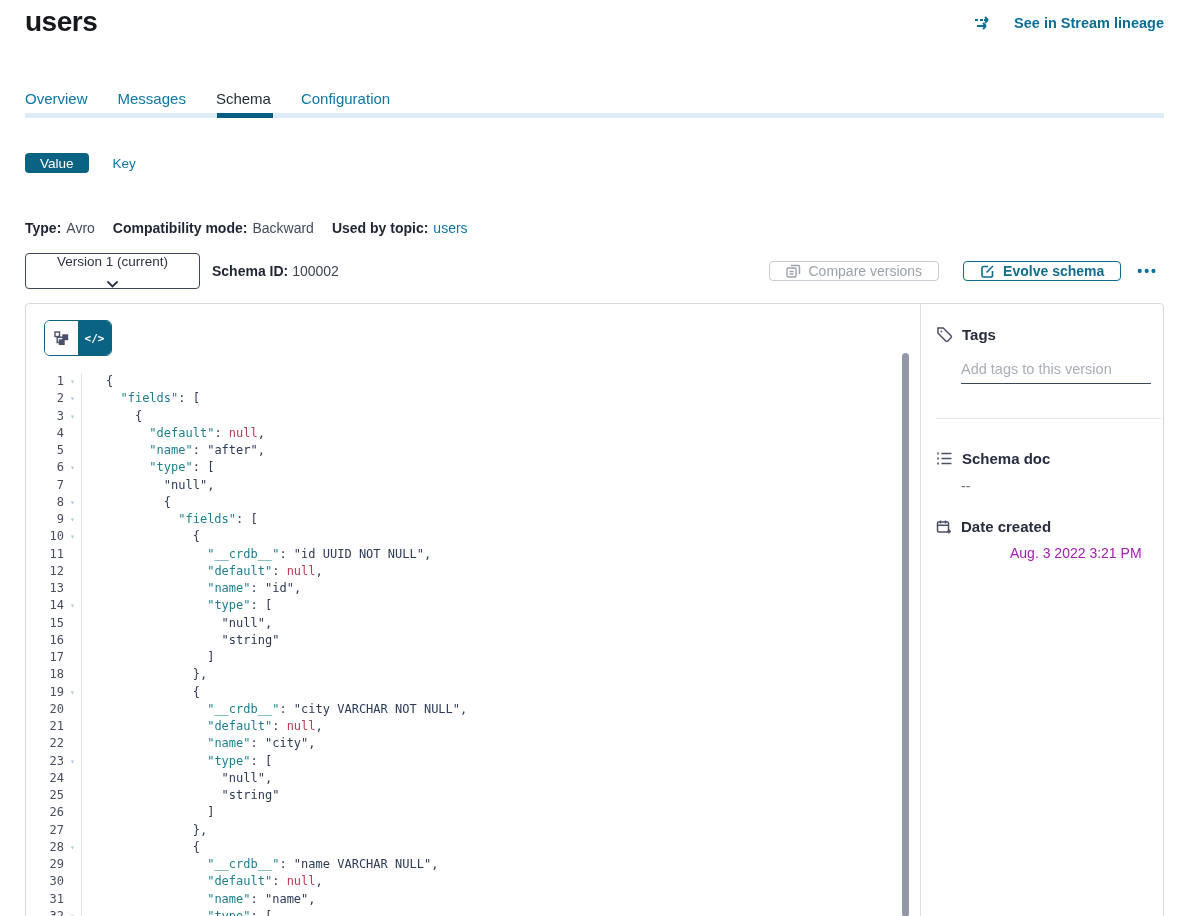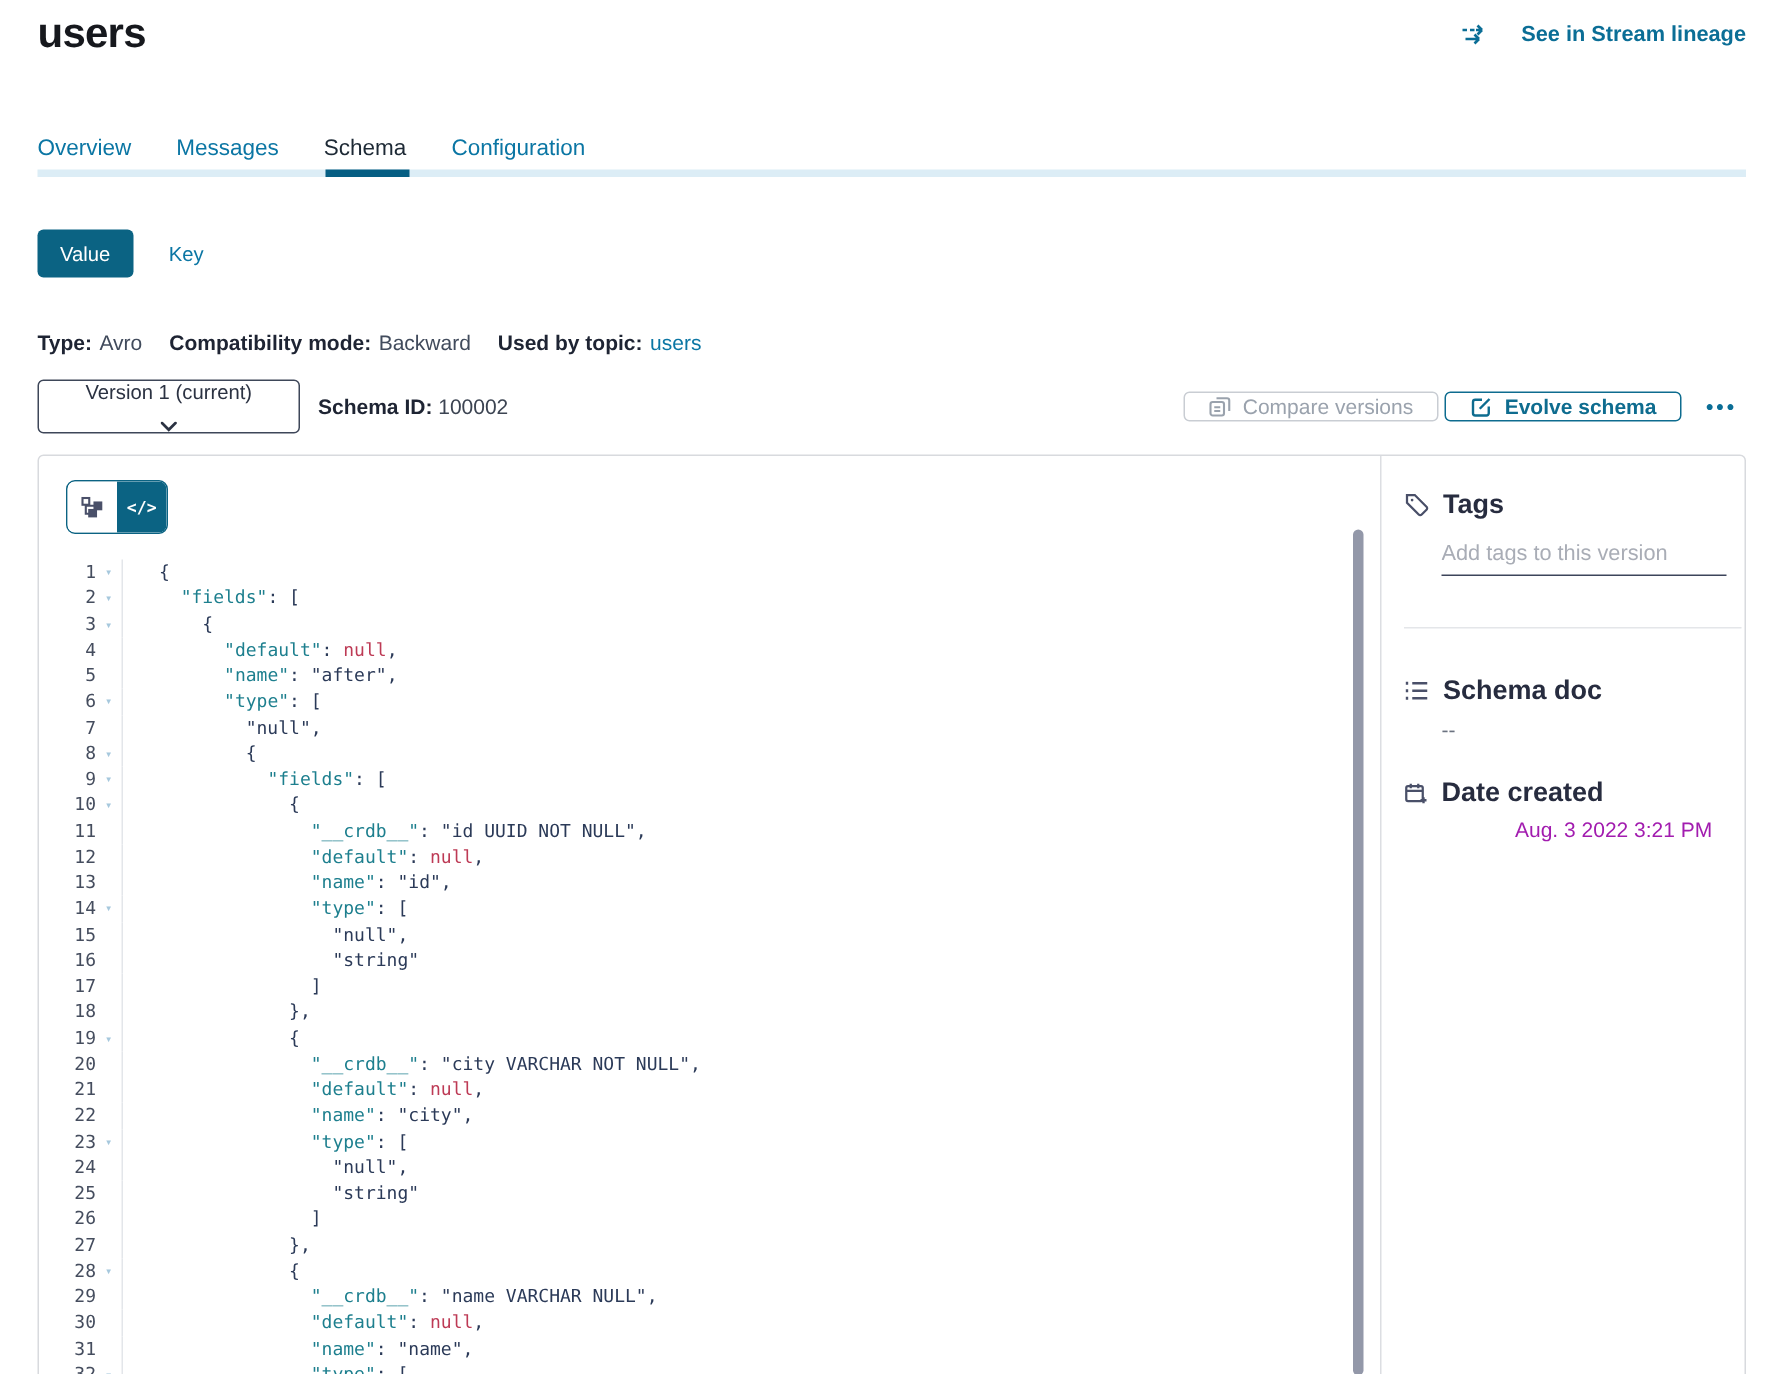--- a/index.html
+++ b/index.html
@@ -18,42 +18,42 @@
   
   .tab-bar { left:25px; top:90px; display:flex; gap:30px; font-size:15px; }
   .tab { color:#0b76a4; cursor:pointer; }
   .tab.active { color:#1d2935; font-weight:500; }
   .tab-track { left:25px; top:113px; width:1139px; height:5px; background:#dcedf6; }
   .tab-active-bar { position:absolute; left:192px; top:0; width:56px; height:5px; background:#065e83; }
 
   
   .vk-row { left:25px; top:153px; display:flex; align-items:center; gap:24px; }
   .vk-value { background:#0b6383; color:#fff; border:none; border-radius:4px;
-    height:32px; padding:0 15px; font-size:13.5px; font-family:inherit; cursor:pointer; }
+    height:20px; padding:0 15px; font-size:13.5px; font-family:inherit; cursor:pointer; }
   .vk-key { color:#0b76a4; font-size:13.5px; cursor:pointer; }
 
   
   .meta-row { left:25px; top:220px; display:flex; align-items:center; font-size:14px; color:#414b5c; }
   .meta-row b { color:#1e2433; font-weight:700;text-align:center; }
   .meta-gap { width:18px; }
   .lbl-gap { width:5px; }
   .meta-link { color:#0b76a4; cursor:pointer; }
 
   
   .controls { left:25px; top:253px; width:1139px; display:flex; align-items:center; }
   .version-select { width:175px; height:36px; border:1px solid #3e4759; border-radius:4px;
     display:flex; align-items:center; justify-content:space-between; padding:0 14px;
     font-size:13.5px; color:#2b3242; cursor:pointer; background:#fff;flex-direction:column; }
   .schema-id { margin-left:12px; font-size:14px; color:#3c4452; }
   .schema-id b { color:#1e2433; }
   .spacer { flex:1; }
   .btn { height:20px; border-radius:4px; display:flex; align-items:center; gap:8px;
     padding:0 16px; font-size:14px; background:#fff; font-family:inherit; cursor:pointer; }
   .btn-compare { border:1px solid #c9cdd3; color:#9aa2ad; }
-  .btn-evolve { border:1px solid #0e6c8f; color:#0e6c8f; font-weight:700; margin-left:4px; }
+  .btn-evolve { border:1px solid #0e6c8f; color:#0e6c8f; font-weight:700; margin-left:24px; }
   .btn-more { border:none; background:none; color:#0b6e96; font-size:14px; font-weight:700;
     letter-spacing:2px; margin-left:10px; padding:0 6px; cursor:pointer; }
 
   
   .card { left:25px; top:303px; width:1139px; height:650px;
     border:1px solid #d8dade; border-radius:4px; background:#fff; }
   .view-toggle { position:absolute; left:18px; top:16px; display:flex;
     border:1px solid #0b6383; border-radius:6px; overflow:hidden; }
   .vt-btn { width:33px; height:34px; display:flex; align-items:center; justify-content:center;
     background:#fff; border:none; cursor:pointer; color:#0b6383; }
@@ -72,21 +72,21 @@
   .tk-s { color:#2b3a58; }
   .tk-p { color:#2b3a58; }
   .tk-n { color:#bd3a55; }
 
   .v-scrollbar { position:absolute; left:876px; top:49px; width:7px; height:564px;
     background:#9398a9; border-radius:4px; cursor:pointer; }
 
   
   .side-divider { position:absolute; left:894px; top:0; width:1px; height:650px; background:#dcdee2; }
   .side-section-title { position:absolute; display:flex; align-items:center; gap:9px;
-    font-size:18px; font-weight:700; color:#272c3f; }
+    font-size:15px; font-weight:700; color:#272c3f; }
   .side-icon { color:#4a5069; display:flex; }
   .tags-title { left:910px; top:22px; }
   .tags-input { position:absolute; left:935px; top:50px; width:190px; height:30px;
     border:none; border-bottom:1.5px solid #3c445a; font-size:14.5px; color:#2b3242;
     font-family:inherit; outline:none; background:transparent; }
   .tags-input::placeholder { color:#a9adb6; }
   .tags-divider { position:absolute; left:910px; top:114px; width:225px; height:1px; background:#e4e6e9; }
   .schemadoc-title { left:910px; top:146px; }
   .schemadoc-value { position:absolute; left:935px; top:174px; font-size:14px; color:#6b7280; }
   .datecreated-title { left:910px; top:214px; }

